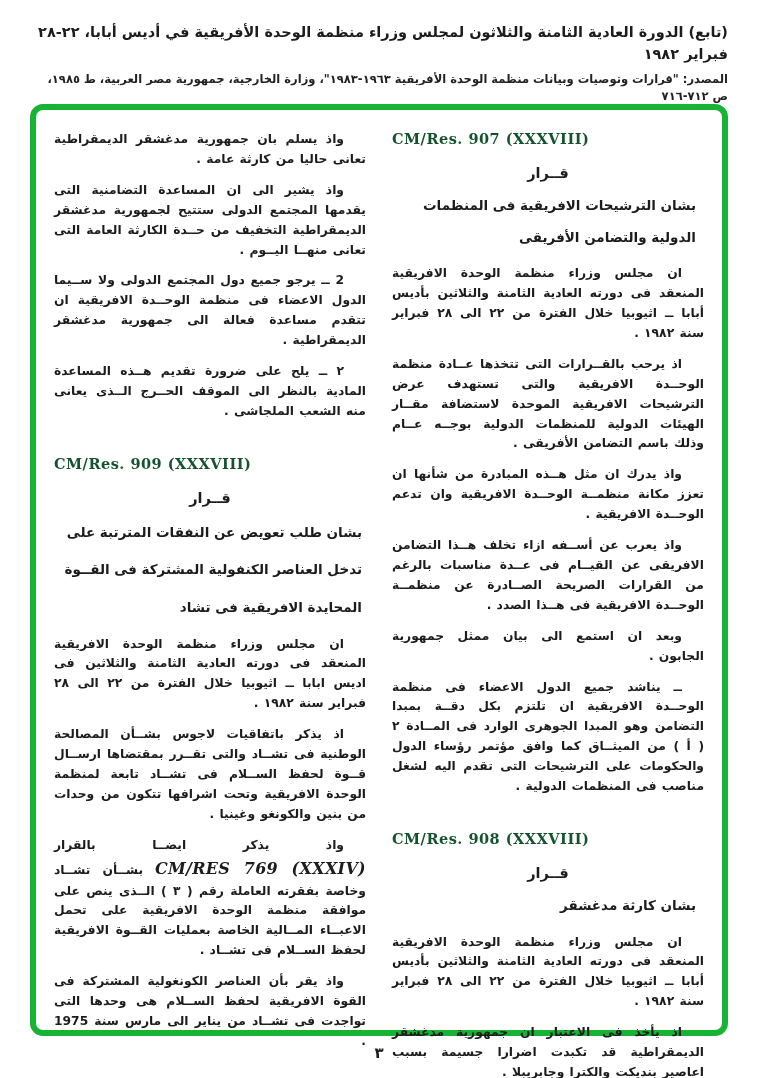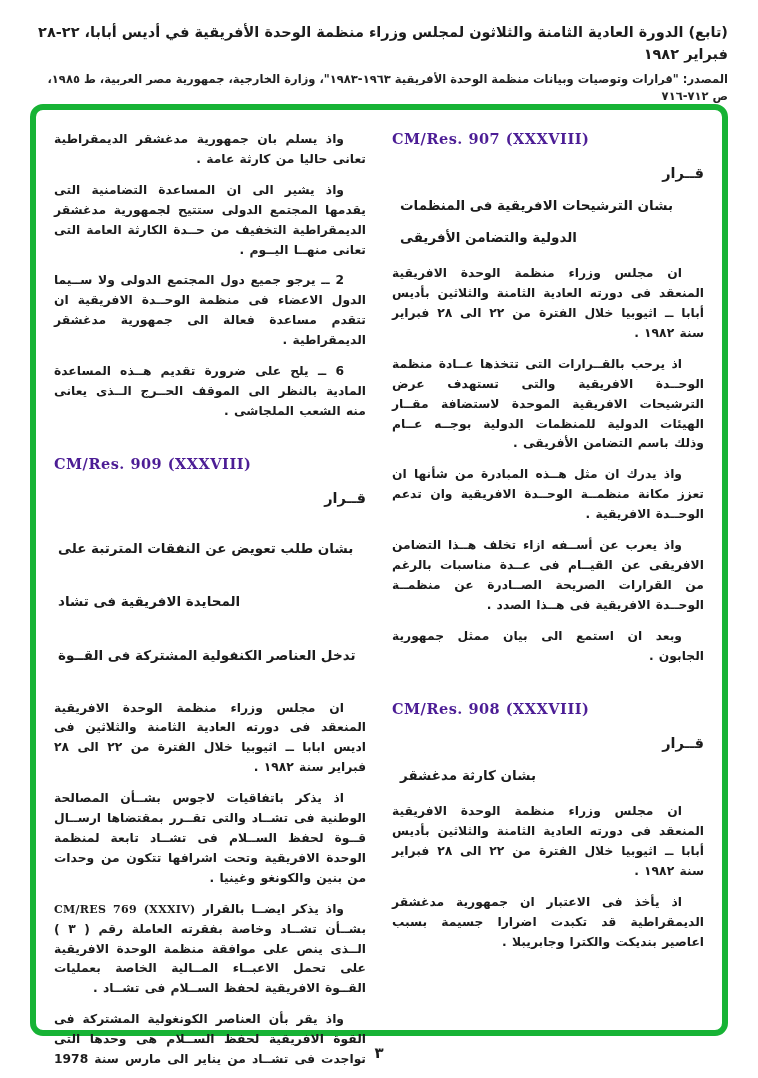--- a/index.html
+++ b/index.html
@@ -64,56 +64,57 @@
     direction: rtl;
   }
   
   .res-code {
     direction: ltr;
     text-align: left;
     font-family: "DejaVu Serif", serif;
     font-size: 14.5px;
     font-weight: bold;
     letter-spacing: 0.5px;
-    color: #4c1d95;
+    color: #14532d;
   }
   .decree {
-    text-align: right;
+    text-align: center;
     font-weight: bold;
     font-size: 14.5px;
     margin: 18px 0 14px 0;
   }
   .res-title {
-    text-align: left;
+    text-align: right;
     font-weight: bold;
     font-size: 13.5px;
     line-height: 1.6;
     margin: 10px 8px;
   }
   .res-title.spread {
-    margin: 32px 4px;
+    margin: 16px 4px;
   }
   .para {
     direction: rtl;
     text-align: justify;
     text-align-last: right;
     font-size: 12.3px;
     font-weight: bold;
     line-height: 1.62;
     margin: 0 0 11px 0;
     text-indent: 22px;
     word-spacing: 1px;
   }
   .inline-code {
     direction: ltr;
     unicode-bidi: embed;
     font-family: "DejaVu Serif", serif;
-    font-size: 11px;
+    font-size: 16px;
     letter-spacing: 0.3px;
     white-space: nowrap;
+    font-style: italic;
   }
   .gap-top-lg { margin-top: 33px; }
   .gap-top-md { margin-top: 16px; }
   
   .page-number {
     position: absolute;
     top: 1044px;
     left: 0;
     width: 758px;
     text-align: center;
@@ -137,44 +138,45 @@
       <div class="col">
         <div class="res-code">CM/Res. 907 (XXXVIII)</div>
         <div class="decree">قــرار</div>
         <div class="res-title">بشان الترشيحات الافريقية فى المنظمات</div>
         <div class="res-title" style="margin-top:2px;">الدولية والتضامن الأفريقى</div>
         <p class="para gap-top-md">ان مجلس وزراء منظمة الوحدة الافريقية المنعقد فى دورته العادية الثامنة والثلاثين بأديس أبابا ــ اثيوبيا خلال الفترة من ٢٢ الى ٢٨ فبراير سنة ١٩٨٢ .</p>
         <p class="para">اذ يرحب بالقــرارات التى تتخذها عــادة منظمة الوحــدة الافريقية والتى تستهدف عرض الترشيحات الافريقية الموحدة لاستضافة مقــار الهيئات الدولية للمنظمات الدولية بوجــه عــام وذلك باسم التضامن الأفريقى .</p>
         <p class="para">واذ يدرك ان مثل هــذه المبادرة من شأنها ان تعزز مكانة منظمــة الوحــدة الافريقية وان تدعم الوحــدة الافريقية .</p>
         <p class="para">واذ يعرب عن أســفه ازاء تخلف هــذا التضامن الافريقى عن القيــام فى عــدة مناسبات بالرغم من القرارات الصريحة الصــادرة عن منظمــة الوحــدة الافريقية فى هــذا الصدد .</p>
         <p class="para">وبعد ان استمع الى بيان ممثل جمهورية الجابون .</p>
+        <p class="para">ــ يناشد جميع الدول الاعضاء فى منظمة الوحــدة الافريقية ان تلتزم بكل دقــة بمبدا التضامن وهو المبدا الجوهرى الوارد فى المــادة ٢ ( أ ) من الميثــاق كما وافق مؤتمر رؤساء الدول والحكومات على الترشيحات التى تقدم اليه لشغل مناصب فى المنظمات الدولية .</p>
 
         <div class="res-code gap-top-lg">CM/Res. 908 (XXXVIII)</div>
         <div class="decree">قــرار</div>
         <div class="res-title">بشان كارثة مدغشقر</div>
         <p class="para gap-top-md">ان مجلس وزراء منظمة الوحدة الافريقية المنعقد فى دورته العادية الثامنة والثلاثين بأديس أبابا ــ اثيوبيا خلال الفترة من ٢٢ الى ٢٨ فبراير سنة ١٩٨٢ .</p>
         <p class="para">اذ يأخذ فى الاعتبار ان جمهورية مدغشقر الديمقراطية قد تكبدت اضرارا جسيمة بسبب اعاصير بنديكت والكترا وجابريبلا .</p>
 
       </div>
 
       <div class="col">
         <p class="para">واذ يسلم بان جمهورية مدغشقر الديمقراطية تعانى حاليا من كارثة عامة .</p>
         <p class="para">واذ يشير الى ان المساعدة التضامنية التى يقدمها المجتمع الدولى ستتيح لجمهورية مدغشقر الديمقراطية التخفيف من حــدة الكارثة العامة التى تعانى منهــا اليــوم .</p>
         <p class="para">2 ــ يرجو جميع دول المجتمع الدولى ولا ســيما الدول الاعضاء فى منظمة الوحــدة الافريقية ان تتقدم مساعدة فعالة الى جمهورية مدغشقر الديمقراطية .</p>
-        <p class="para">6 ــ يلح على ضرورة تقديم هــذه المساعدة المادية بالنظر الى الموقف الحــرج الــذى يعانى منه الشعب الملجاشى .</p>
+        <p class="para">٢ ــ يلح على ضرورة تقديم هــذه المساعدة المادية بالنظر الى الموقف الحــرج الــذى يعانى منه الشعب الملجاشى .</p>
 
         <div class="res-code gap-top-lg">CM/Res. 909 (XXXVIII)</div>
         <div class="decree">قــرار</div>
         <div class="res-title spread">بشان طلب تعويض عن النفقات المترتبة على</div>
+        <div class="res-title spread">تدخل العناصر الكنفولية المشتركة فى القــوة</div>
         <div class="res-title spread">المحايدة الافريقية فى تشاد</div>
-        <div class="res-title spread">تدخل العناصر الكنفولية المشتركة فى القــوة</div>
         <p class="para">ان مجلس وزراء منظمة الوحدة الافريقية المنعقد فى دورته العادية الثامنة والثلاثين فى اديس ابابا ــ اثيوبيا خلال الفترة من ٢٢ الى ٢٨ فبراير سنة ١٩٨٢ .</p>
         <p class="para">اذ يذكر باتفاقيات لاجوس بشــأن المصالحة الوطنية فى تشــاد والتى تقــرر بمقتضاها ارســال قــوة لحفظ الســلام فى تشــاد تابعة لمنظمة الوحدة الافريقية وتحت اشرافها تتكون من وحدات من بنين والكونغو وغينيا .</p>
         <p class="para"><span>واذ يذكر ايضــا بالقرار</span> <span class="inline-code" dir="ltr">CM/RES 769 (XXXIV)</span> <span>بشــأن تشــاد وخاصة بفقرته العاملة رقم ( ٣ ) الــذى ينص على موافقة منظمة الوحدة الافريقية على تحمل الاعبــاء المــالية الخاصة بعمليات القــوة الافريقية لحفظ الســلام فى تشــاد .</span></p>
-        <p class="para">واذ يقر بأن العناصر الكونغولية المشتركة فى القوة الافريقية لحفظ الســلام هى وحدها التى تواجدت فى تشــاد من يناير الى مارس سنة 1978 .</p>
+        <p class="para">واذ يقر بأن العناصر الكونغولية المشتركة فى القوة الافريقية لحفظ الســلام هى وحدها التى تواجدت فى تشــاد من يناير الى مارس سنة 1975 .</p>
 
       </div>
 
     </div>
   </div>
 
   <div class="page-number">٣</div>
 
 </div>
 

